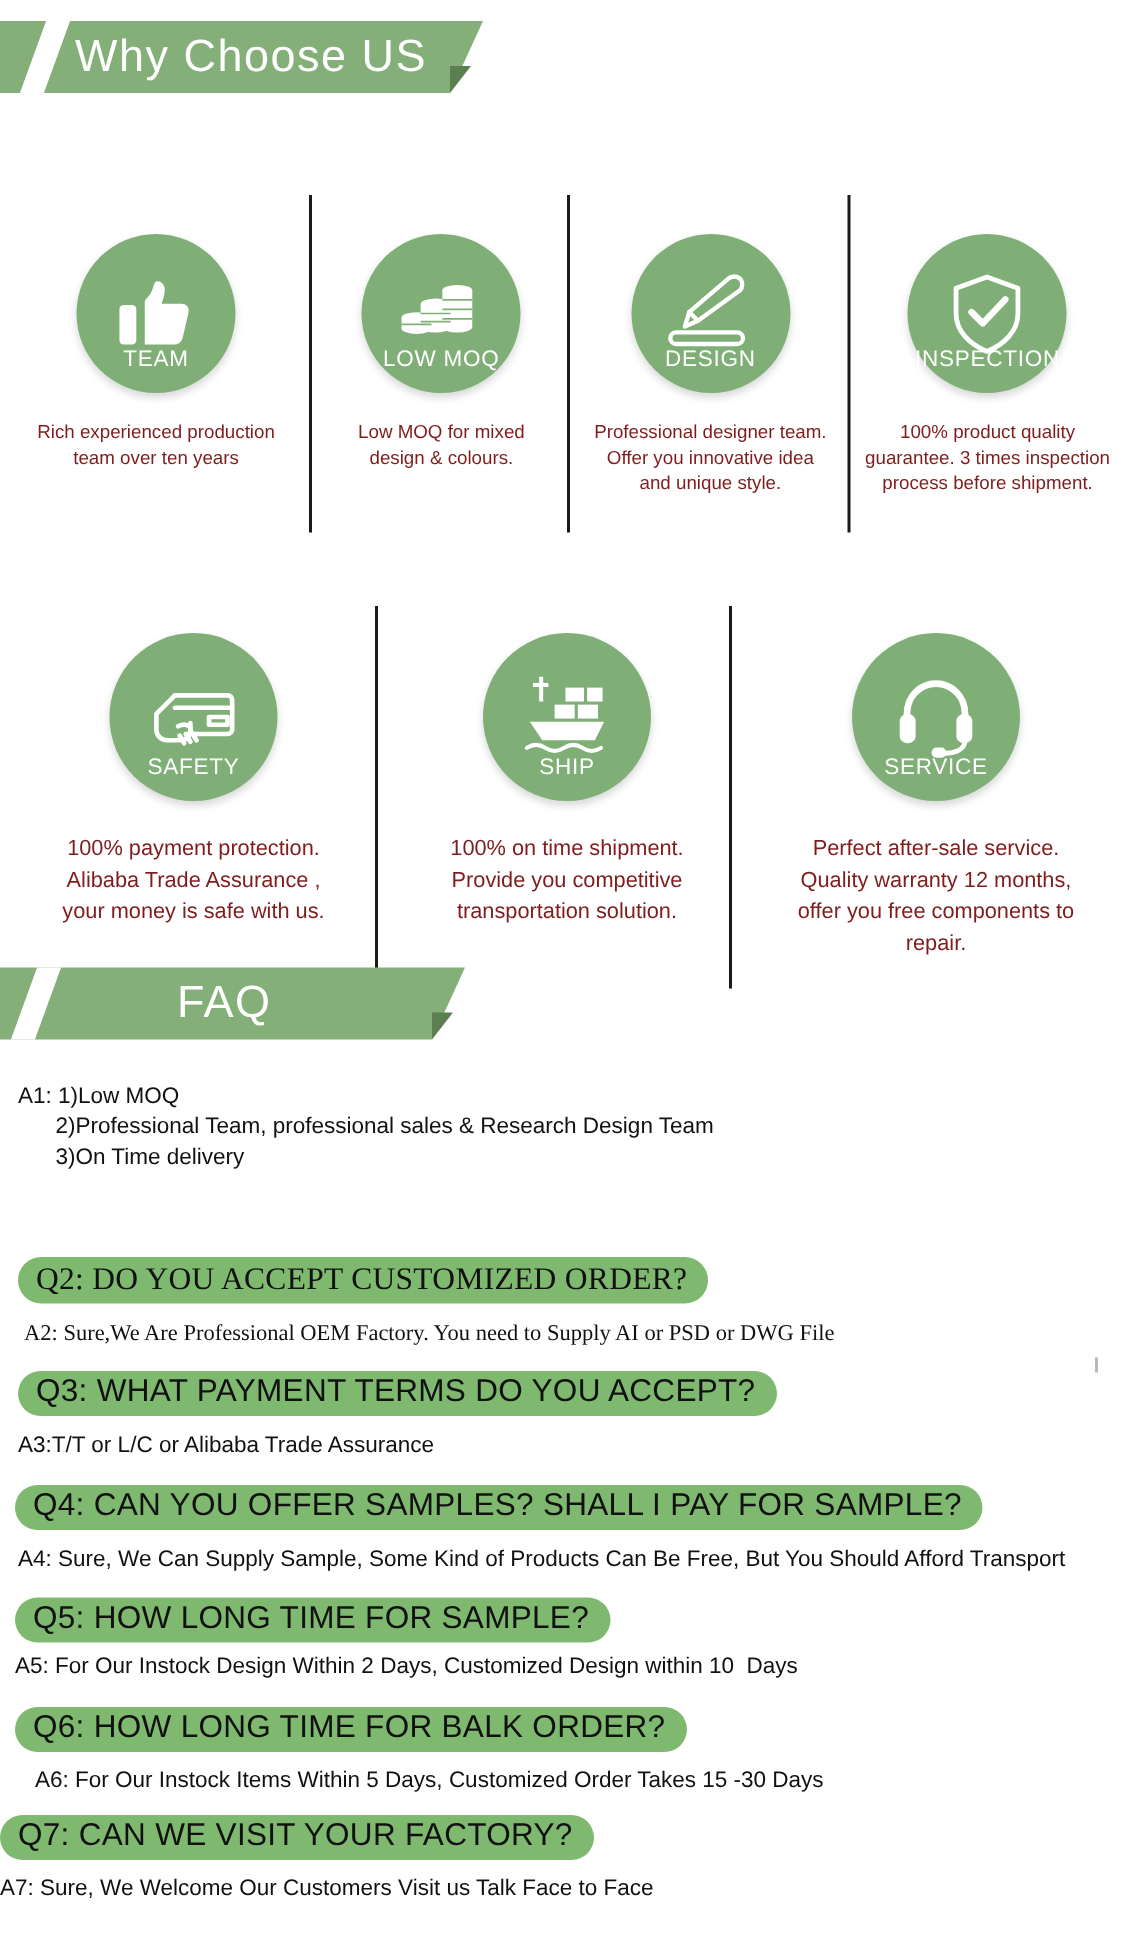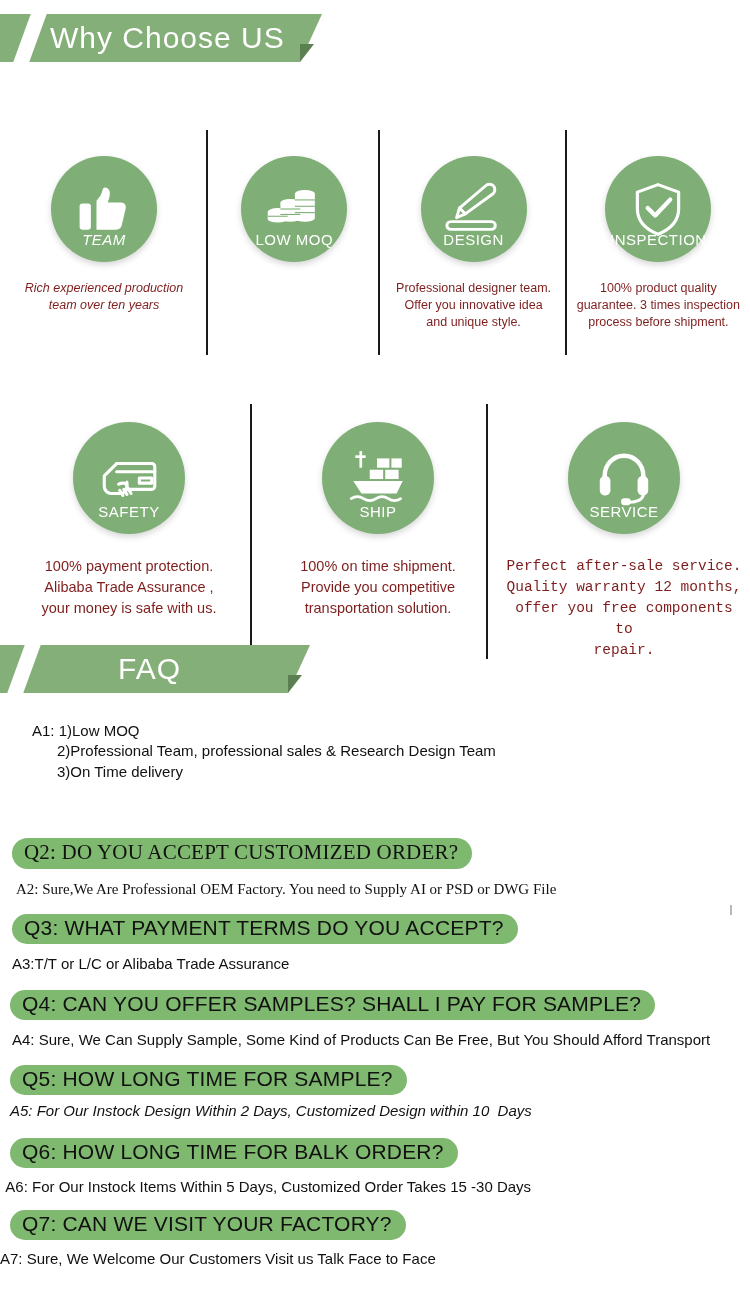--- a/index.html
+++ b/index.html
@@ -79,21 +79,21 @@
   <div class="banner-slash" style="left:22px;"></div>
   <div class="banner-tail" style="left:300px;"></div>
   <div class="banner-tail-dark" style="left:300px;"></div>
   <div class="banner-text" style="left:50px;">Why Choose US</div>
 </div>
 
 <div class="features" style="position:relative;height:620px;">
 
   <div class="frow frow1" style="top:80px;">
 
-    <div class="fcell" style="width:210px;font-style:italic;">
+    <div class="fcell" style="width:210px;">
       <div class="circle" style="margin-top:14px;">
         <svg width="60" height="60" viewBox="0 0 64 64" aria-hidden="true">
           <rect x="6" y="26" width="12" height="28" rx="3" fill="#ffffff"></rect>
           <path d="M24 54 L24 24 C24 22 26 21 28 18 C31 13 30 9 33 9 C37 9 39 13 38 18 C37.4 21 36.5 23 36 25 L50 25 C54 25 56 28 55 32 L51 49 C50.3 52 48 54 45 54 Z" fill="#ffffff"></path>
         </svg>
         <div class="cap">TEAM</div>
       </div>
       <div class="fdesc" style="white-space:pre-line;">Rich experienced production
 team over ten years</div>
       <div class="divider" style="top:-12px;height:225px;"></div>
@@ -117,20 +117,22 @@
             <line x1="33" y1="22" x2="55" y2="22"></line>
             <line x1="33" y1="29" x2="55" y2="29"></line>
             <line x1="33" y1="36" x2="55" y2="36"></line>
             <line x1="17" y1="32" x2="39" y2="32"></line>
             <line x1="17" y1="38" x2="39" y2="38"></line>
             <line x1="3" y1="40" x2="25" y2="40"></line>
           </g>
         </svg>
         <div class="cap">LOW MOQ</div>
       </div>
+      <div class="fdesc" style="white-space:pre-line;">Low MOQ for mixed
+design &amp; colours.</div>
       <div class="divider" style="top:-12px;height:225px;"></div>
     </div>
 
     <div class="fcell" style="width:188px;">
       <div class="circle" style="margin-top:14px;">
         <svg width="62" height="62" viewBox="0 0 64 64" aria-hidden="true">
           <g fill="none" stroke="#ffffff" stroke-width="3" stroke-linejoin="round" stroke-linecap="round">
             <path d="M23 37 L17 31 L44 8 C46 6 50 6 52 8 C54 10 54 14 52 16 Z"></path>
             <path d="M17 31 L14 41 L23 37"></path>
             <path d="M8 45 H50 a4 4 0 0 1 0 8 H8 a4 4 0 0 1 0 -8 Z"></path>
@@ -210,40 +212,40 @@
       <div class="circle" style="margin-top:10px;">
         <svg width="62" height="62" viewBox="0 0 64 64" aria-hidden="true">
           <path d="M12 38 V30 C12 18 21 9 32 9 C43 9 52 18 52 30 V38" fill="none" stroke="#ffffff" stroke-width="4.6" stroke-linecap="round"></path>
           <rect x="7" y="30" width="11" height="20" rx="5" fill="#ffffff"></rect>
           <rect x="46" y="30" width="11" height="20" rx="5" fill="#ffffff"></rect>
           <path d="M52 48 C52 55 44 57 38 57" fill="none" stroke="#ffffff" stroke-width="3.2" stroke-linecap="round"></path>
           <rect x="29" y="53" width="10" height="7" rx="3.2" fill="#ffffff"></rect>
         </svg>
         <div class="cap">SERVICE</div>
       </div>
-      <div class="fdesc" style="white-space:pre-line;margin-top:22px;font-family:Liberation Mono, monospace;">Perfect after-sale service.
+      <div class="fdesc" style="white-space:pre-line;margin-top:22px;">Perfect after-sale service.
 Quality warranty 12 months,
 offer you  free components to
 repair.</div>
     </div>
   </div>
 </div>
 
 <div class="banner-wrap" style="position:absolute;top:645px;left:0;width:734px;margin-top:0;">
   <div class="banner-band" style="width:288px;"></div>
   <div class="banner-slash" style="left:16px;"></div>
   <div class="banner-tail" style="left:288px;"></div>
   <div class="banner-tail-dark" style="left:288px;"></div>
   <div class="banner-text" style="left:118px;">FAQ</div>
 </div>
 
 <div class="faq">
 
   <div style="position:absolute;top:12px;left:0;">
-    <div class="ans" style="padding-left:12px;margin-top:9px;margin-left:20px;">A1: 1)Low MOQ
+    <div class="ans" style="padding-left:12px;margin-top:9px;">A1: 1)Low MOQ
       2)Professional Team, professional sales &amp; Research Design Team
       3)On Time delivery</div>
   </div>
 
   <div style="position:absolute;top:138px;left:0;font-family:Liberation Serif, serif;">
     <div class="qline" style="padding-left:12px;">
       <span class="qpill">Q2: DO YOU ACCEPT CUSTOMIZED ORDER?</span>
     </div>
     <div class="ans" style="padding-left:16px;margin-top:10px;">A2: Sure,We Are Professional OEM Factory. You need to Supply AI or PSD or DWG File</div>
   </div>
@@ -259,32 +261,32 @@
     <div class="qline" style="padding-left:10px;">
       <span class="qpill">Q4: CAN YOU OFFER SAMPLES? SHALL I PAY FOR SAMPLE?</span>
     </div>
     <div class="ans" style="padding-left:12px;margin-top:10px;">A4: Sure, We Can Supply Sample, Some Kind of Products Can Be Free, But You Should Afford Transport</div>
   </div>
 
   <div style="position:absolute;top:365px;left:0;">
     <div class="qline" style="padding-left:10px;">
       <span class="qpill">Q5: HOW LONG TIME FOR SAMPLE?</span>
     </div>
-    <div class="ans" style="padding-left:10px;margin-top:6px;font-style:italic;">A5: For Our Instock Design Within 2 Days, Customized Design within 10  Days</div>
+    <div class="ans" style="padding-left:10px;margin-top:6px;">A5: For Our Instock Design Within 2 Days, Customized Design within 10  Days</div>
   </div>
 
   <div style="position:absolute;top:438px;left:0;">
     <div class="qline" style="padding-left:10px;">
       <span class="qpill">Q6: HOW LONG TIME FOR BALK ORDER?</span>
     </div>
-    <div class="ans" style="padding-left:2px;margin-top:9px;"> A6: For Our Instock Items Within 5 Days, Customized Order Takes 15 -30 Days</div>
+    <div class="ans" style="padding-left:20px;margin-top:9px;"> A6: For Our Instock Items Within 5 Days, Customized Order Takes 15 -30 Days</div>
   </div>
 
   <div style="position:absolute;top:510px;left:0;">
-    <div class="qline" style="padding-left:10px;">
+    <div class="qline" style="">
       <span class="qpill">Q7: CAN WE VISIT YOUR FACTORY?</span>
     </div>
     <div class="ans" style="margin-top:9px;">A7: Sure, We Welcome Our Customers Visit us Talk Face to Face</div>
   </div>
 
 </div>
 
 <div class="speck" style="left:730px;top:905px;"></div>
 
 </body></html>

